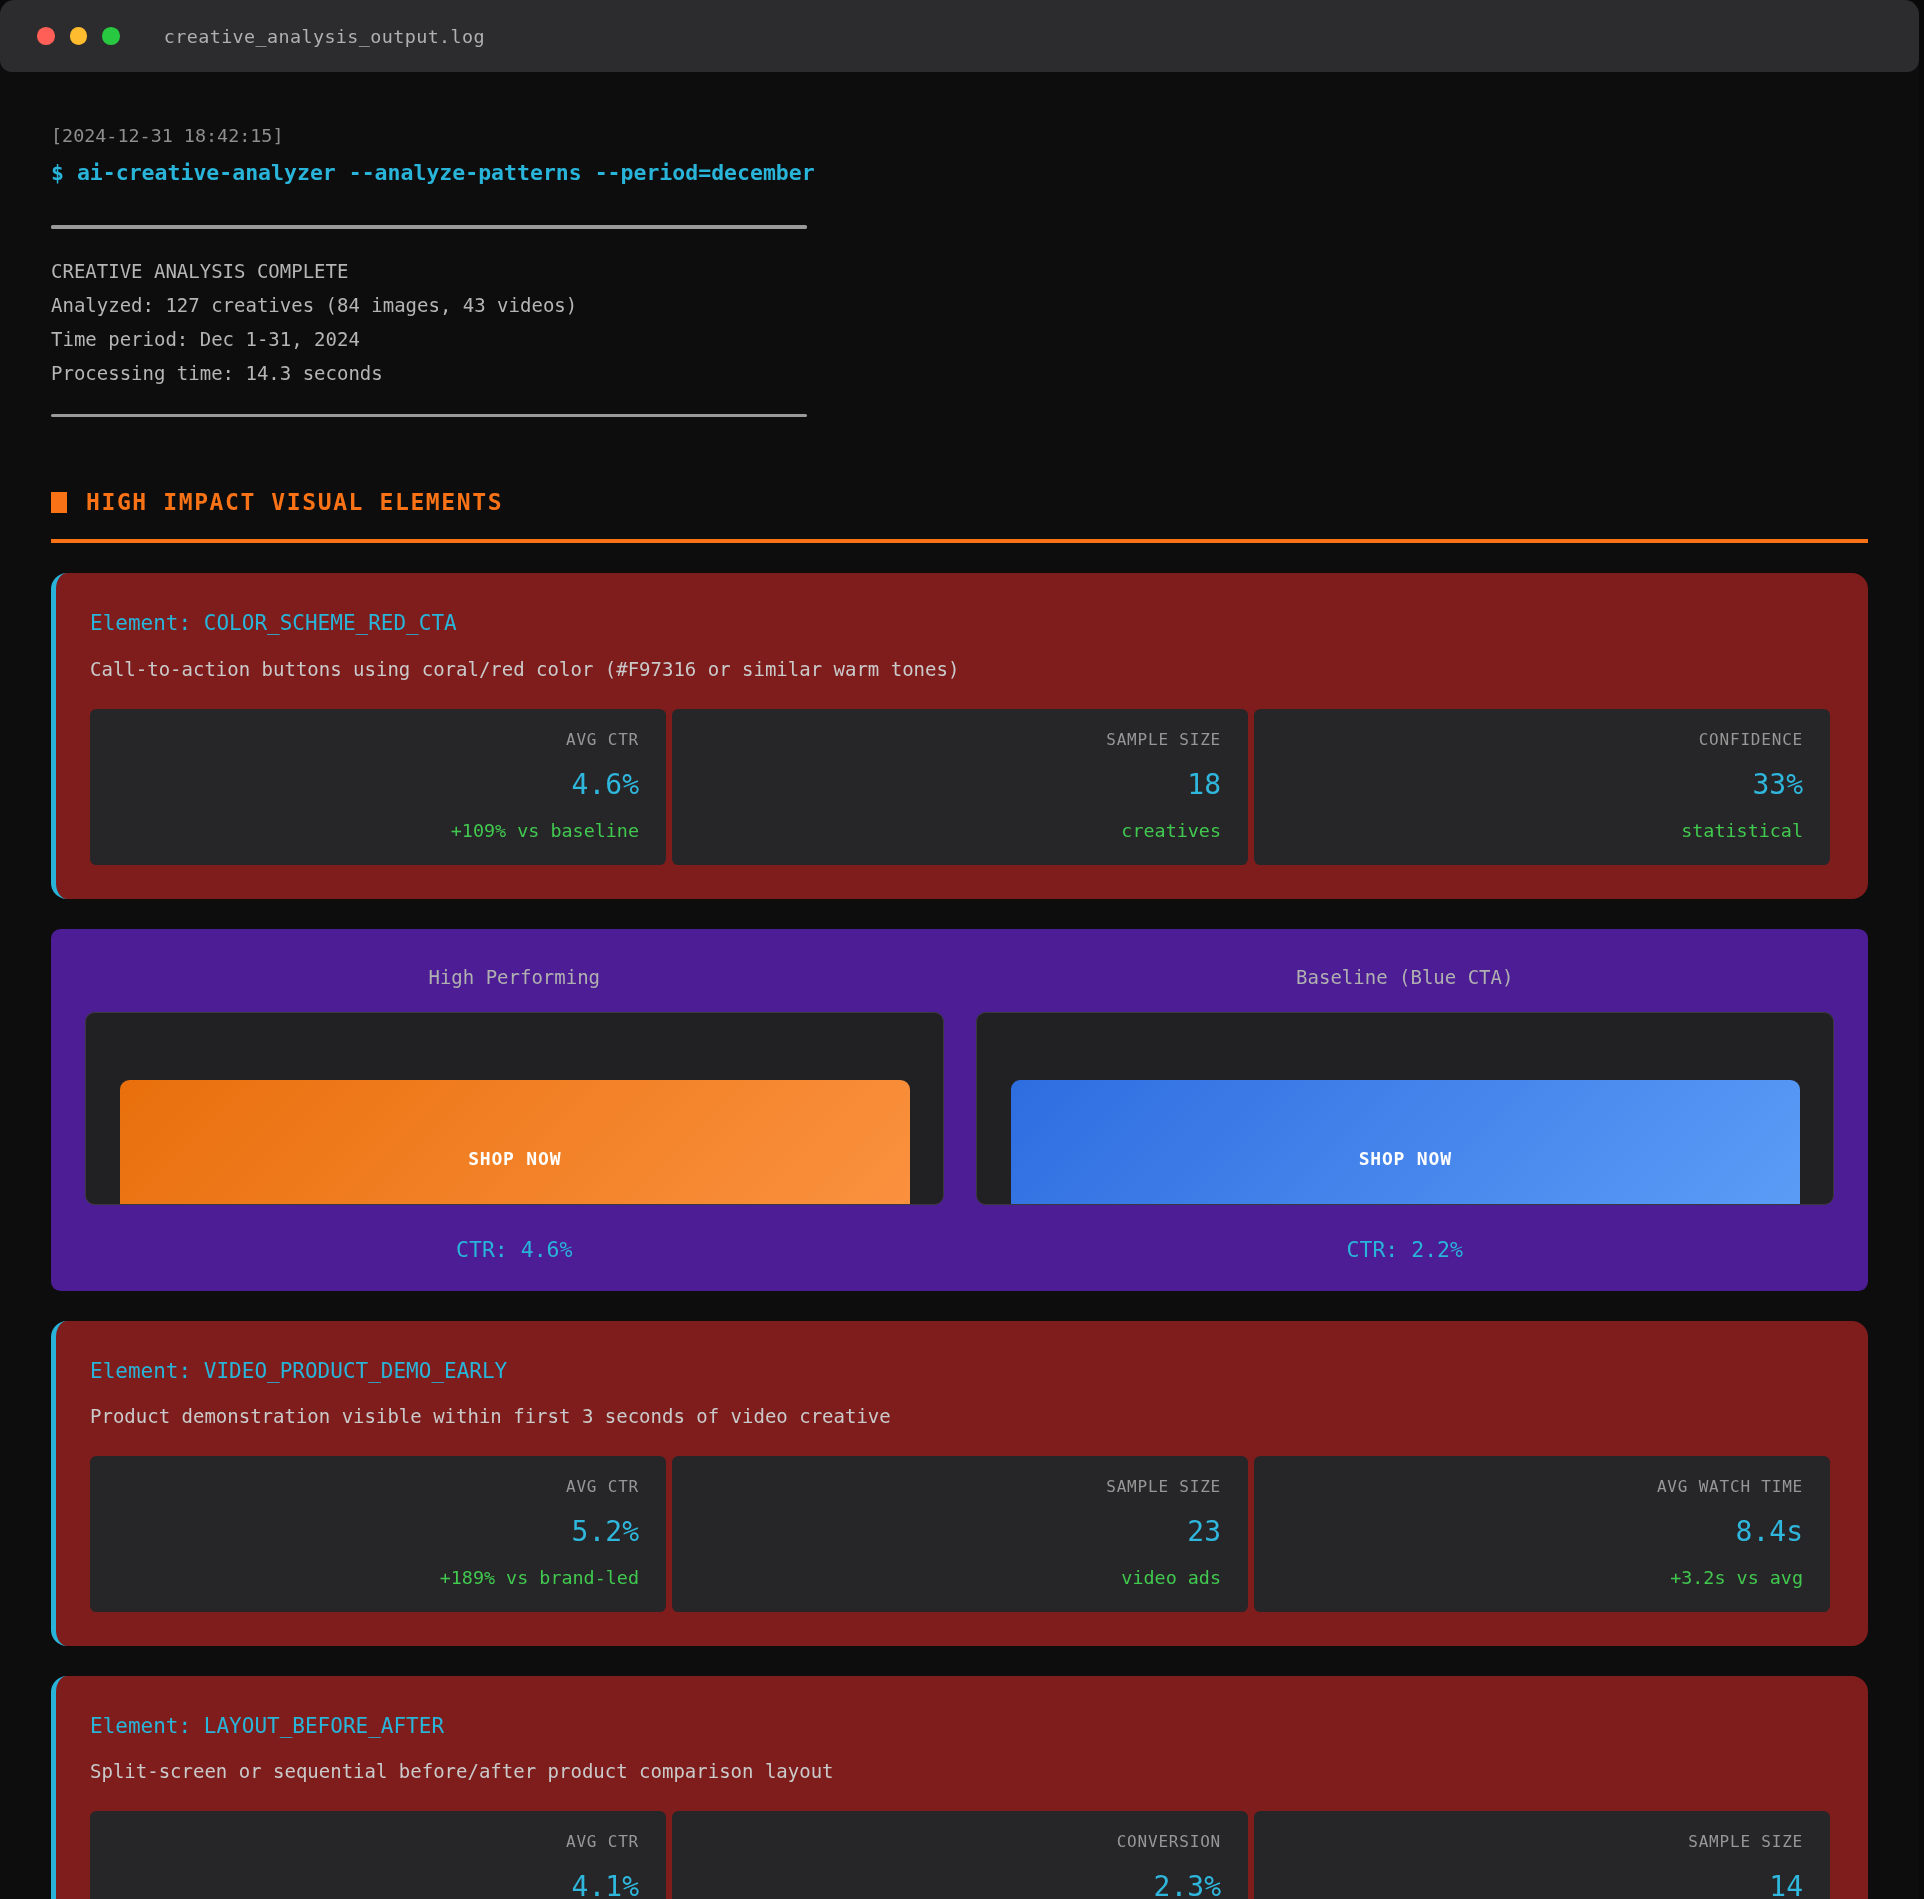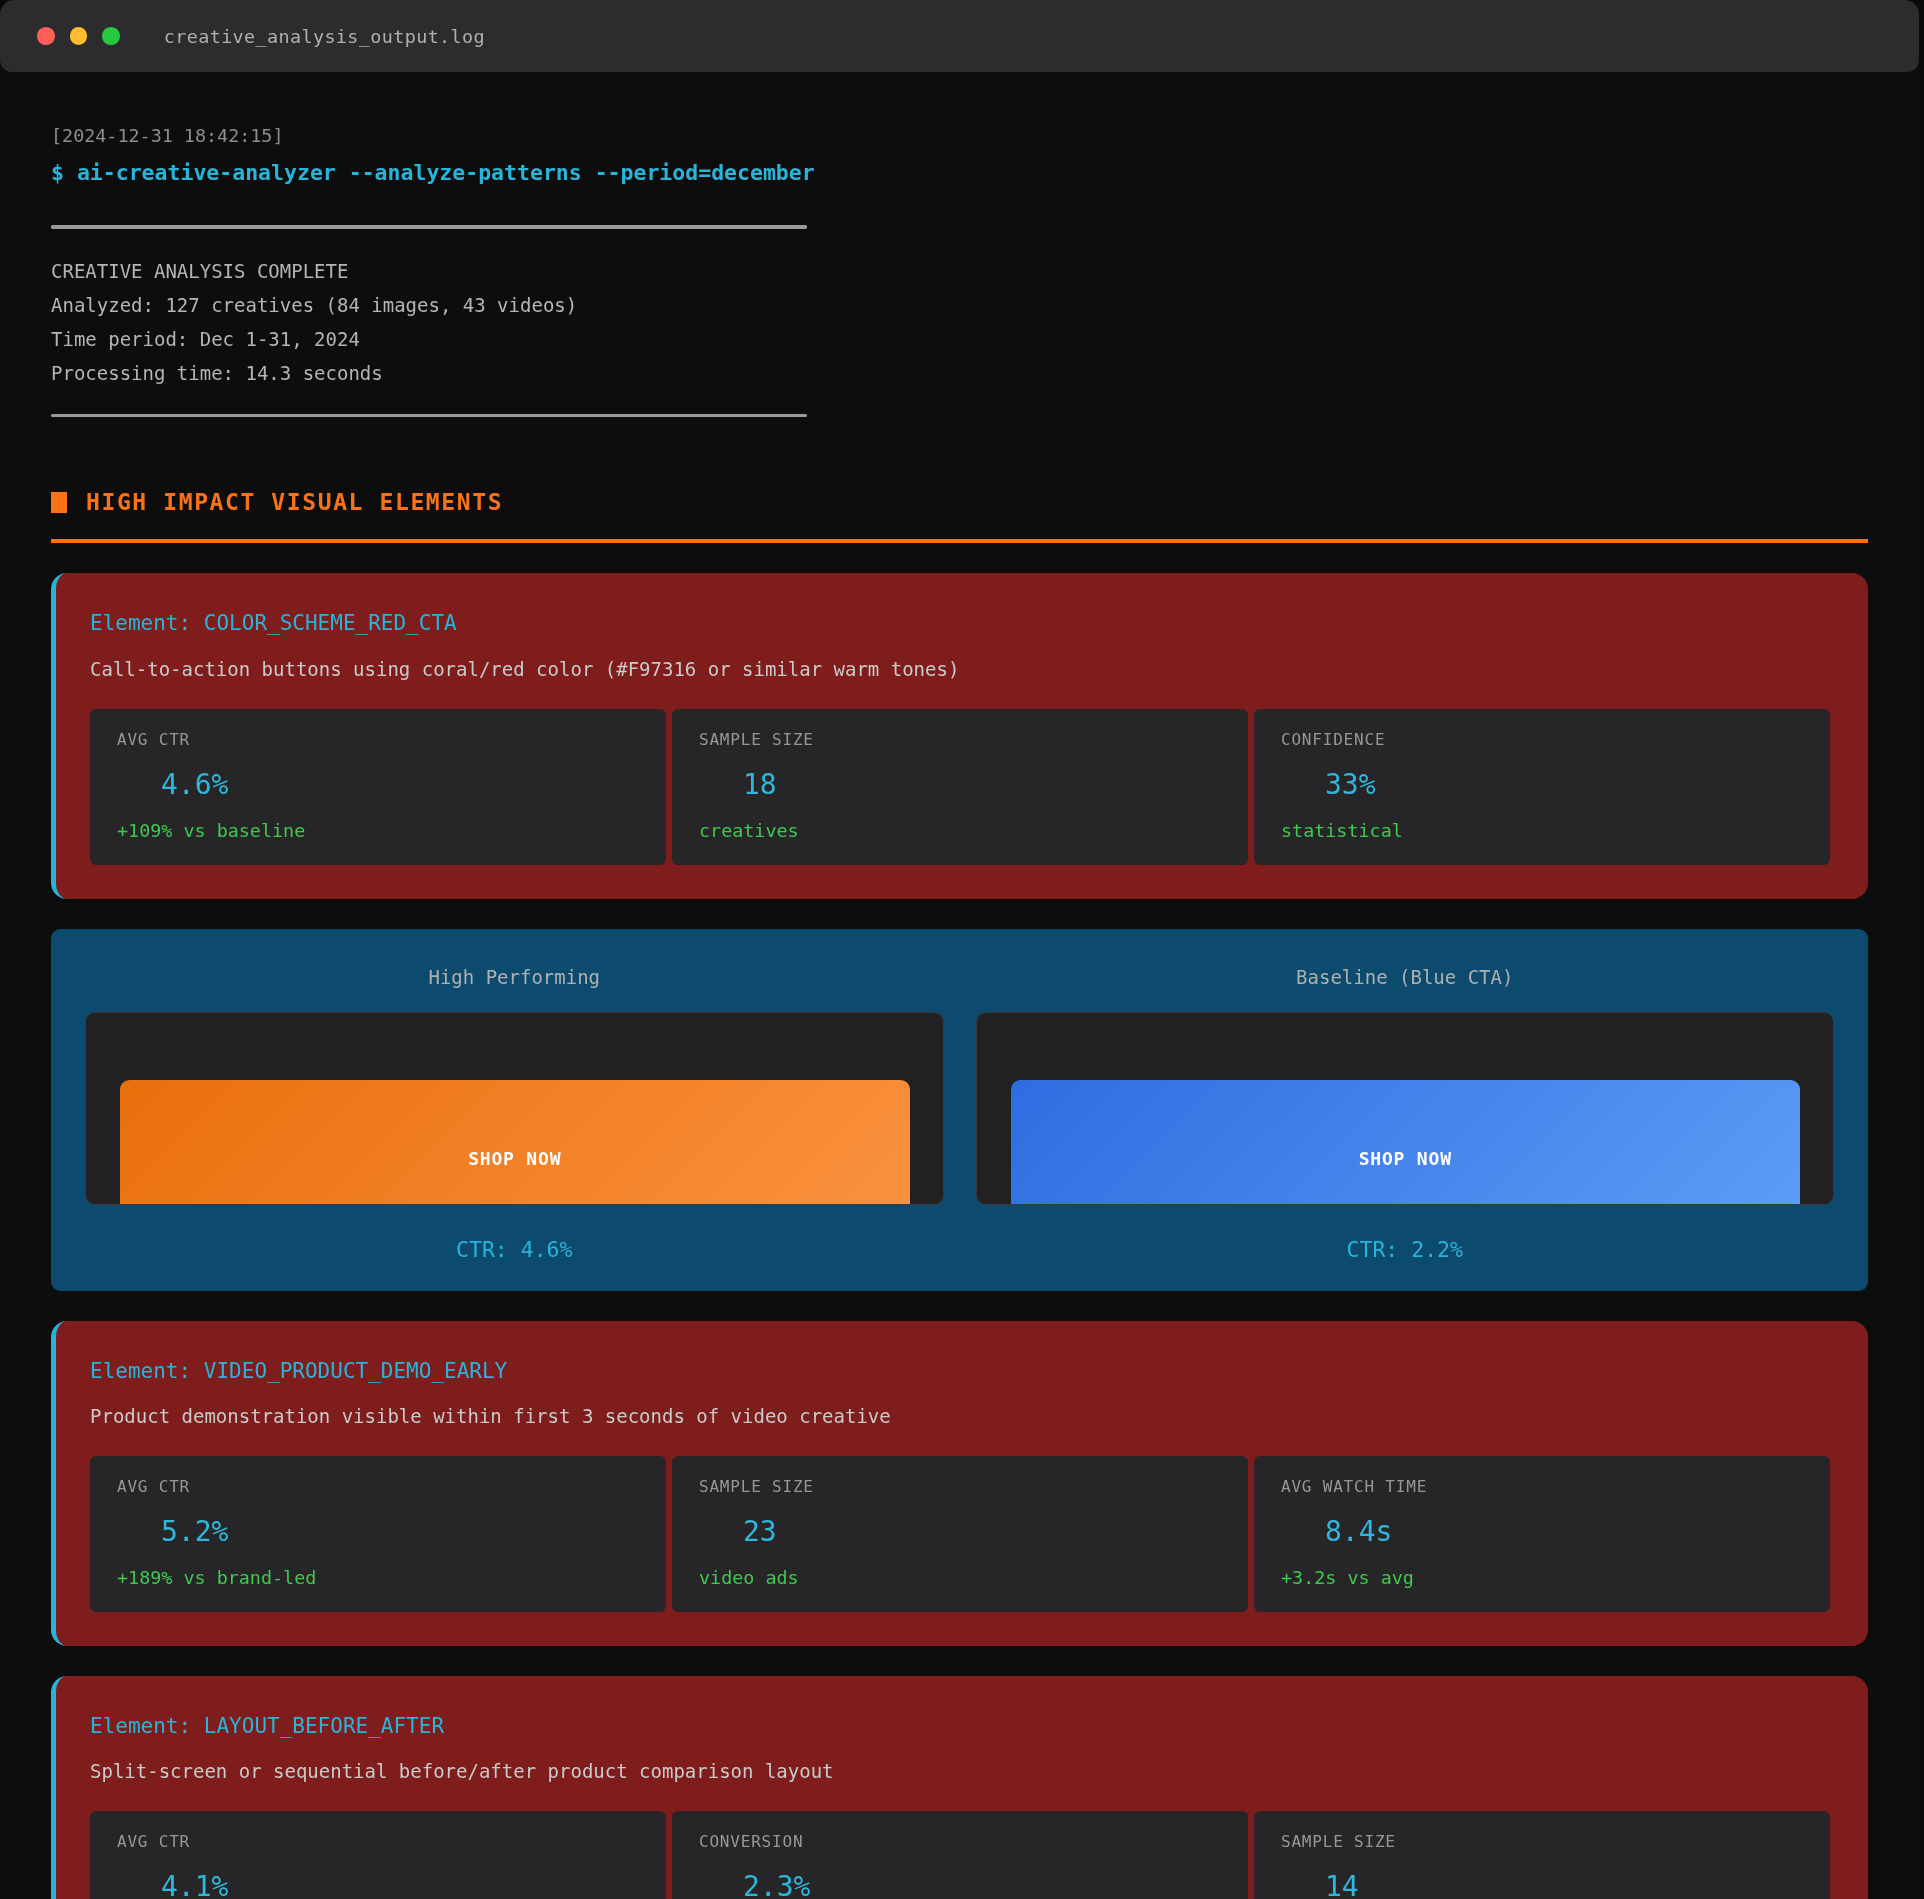--- a/index.html
+++ b/index.html
@@ -49,32 +49,32 @@
   
   .card {
     margin-top: 30px;
     background: #7f1d1d;
     border-left: 5.6px solid #2ab3d8;
     border-radius: 16px;
     padding: 38px 38px 34px 34px;
   }
   .card-title { font-size: 21px; color: #29b4d9; }
   .card-desc  { font-size: 19px; color: #cacaca; margin-top: 22.3px; }
-  .metrics    { display: flex; gap: 6px; margin-top: 29px; }
+  .metrics    { display: flex; gap: 6px; margin-top: 29px; text-align: right; }
   .metric {
     flex: 1; background: #262628; border-radius: 6.4px;
     padding: 21px 27px 24px 27px;
   }
   .metric-label { font-size: 16px; color: #979797; letter-spacing: 0.8px; }
   .metric-value { font-size: 28px; color: #2fb7dd; margin-top: 19px; margin-left: 44px; }
   .metric-sub   { font-size: 18.4px; color: #41c94f; margin-top: 19px; }
 
   
   .compare {
-    margin-top: 30px; background: #0c4a6e; border-radius: 9.6px;
+    margin-top: 30px; background: #4c1d95; border-radius: 9.6px;
     padding: 37px 34px 29px 34px;
     display: flex; gap: 32px;
   }
   .variant { flex: 1; }
   .variant-title { text-align: center; color: #b0b0b0; font-size: 19px; }
   .frame {
     margin-top: 24px; height: 193px;
     border: 1.6px solid #3a3a3c; border-radius: 9.6px;
     background: #212123; overflow: hidden;
   }

